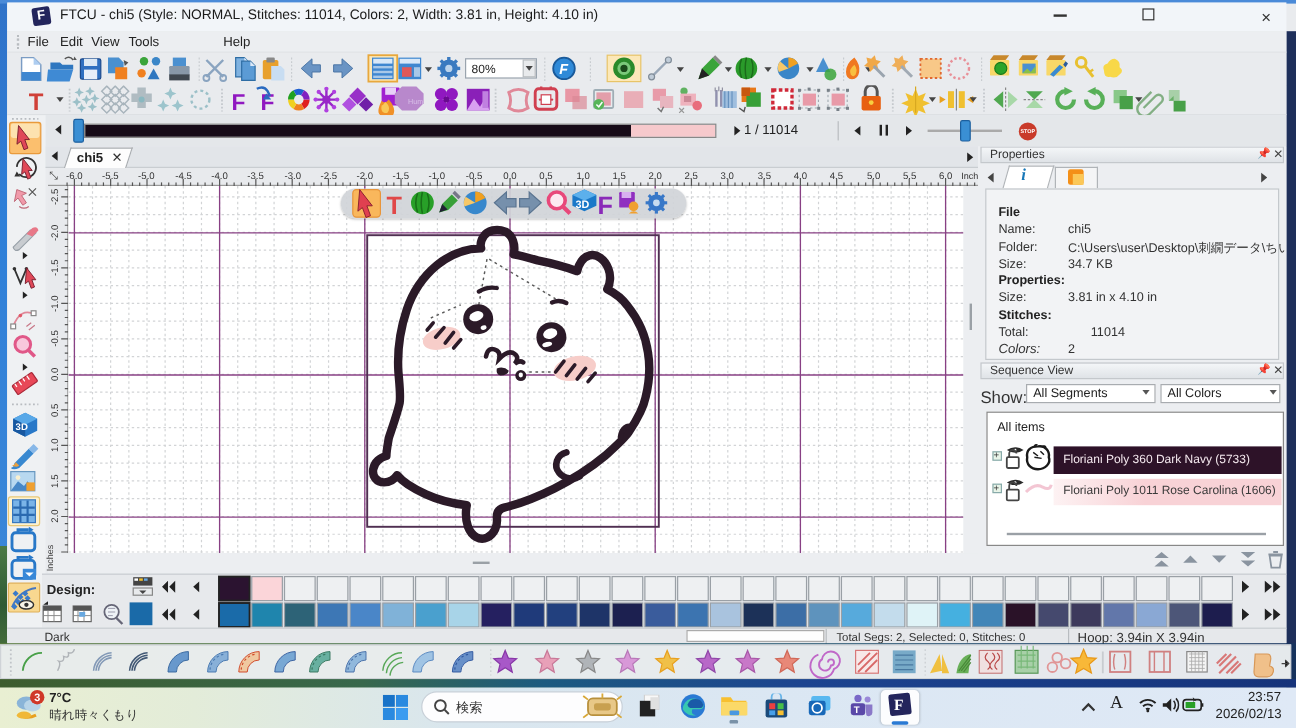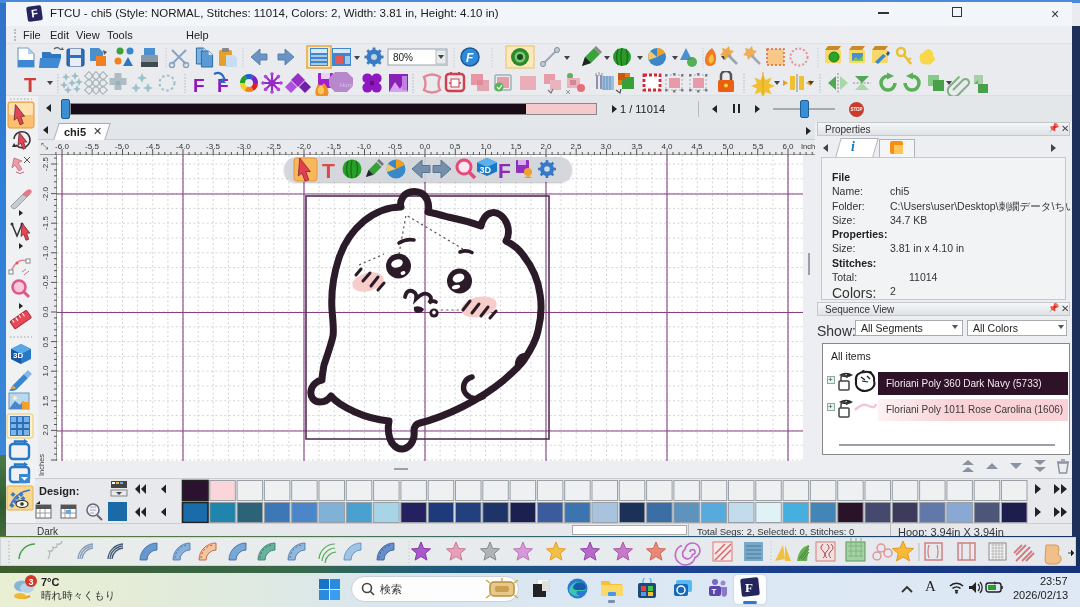--- a/index.html
+++ b/index.html
@@ -840,21 +840,21 @@
 <div class="abs" style="left:17px;top:78px;font-size:10.5px;color:#333;">Folder:</div>
       <div class="abs" style="left:75px;top:78px;font-size:10.5px;color:#333;white-space:nowrap;">C:\Users\user\Desktop\刺繝データ\ちいかわ</div>
 <div class="abs" style="left:17px;top:92px;font-size:10.5px;color:#333;">Size:</div>
       <div class="abs" style="left:75px;top:92px;font-size:10.5px;color:#333;">34.7 KB</div>
 <div class="abs" style="left:17px;top:106px;font-size:10.5px;font-weight:bold;color:#222;">Properties:</div>
 <div class="abs" style="left:17px;top:120px;font-size:10.5px;color:#333;">Size:</div>
       <div class="abs" style="left:75px;top:120px;font-size:10.5px;color:#333;">3.81 in x 4.10 in</div>
 <div class="abs" style="left:17px;top:135px;font-size:10.5px;font-weight:bold;color:#222;">Stitches:</div>
 <div class="abs" style="left:17px;top:149px;font-size:10.5px;color:#333;">Total:</div>
       <div class="abs" style="left:80px;top:149px;font-size:10.5px;color:#333;margin-left:14px;">11014</div>
-<div class="abs" style="left:17px;top:163px;font-size:14px;color:#333;">Colors:</div>
+<div class="abs" style="left:17px;top:163px;font-size:11px;color:#333;font-style:italic;">Colors:</div>
       <div class="abs" style="left:75px;top:163px;font-size:10.5px;color:#333;">2</div>
 
 <div class="abs" style="left:2px;top:180px;width:253px;height:14px;background:linear-gradient(180deg,#f4f6f8,#dfe3e7);border:1px solid #c4c8cc;"></div>
 <div class="abs" style="left:10px;top:182px;font-size:10px;color:#333;">Sequence View</div>
 <div class="abs" style="left:233px;top:181px;font-size:9px;color:#444;">📌</div>
 <div class="abs" style="left:246px;top:181px;font-size:10px;color:#444;">✕</div>
 <div class="abs" style="left:2px;top:201px;font-size:14px;color:#333;">Show:</div>
 <div class="abs" style="left:40px;top:198px;width:108px;height:16px;background:#fff;border:1px solid #a8acb0;"></div>
 <div class="abs" style="left:46px;top:200px;font-size:10.5px;color:#222;">All Segments</div>
 <div class="abs" style="left:137px;top:203px;width:0;height:0;border-left:3.5px solid transparent;border-right:3.5px solid transparent;border-top:4px solid #555;"></div>

